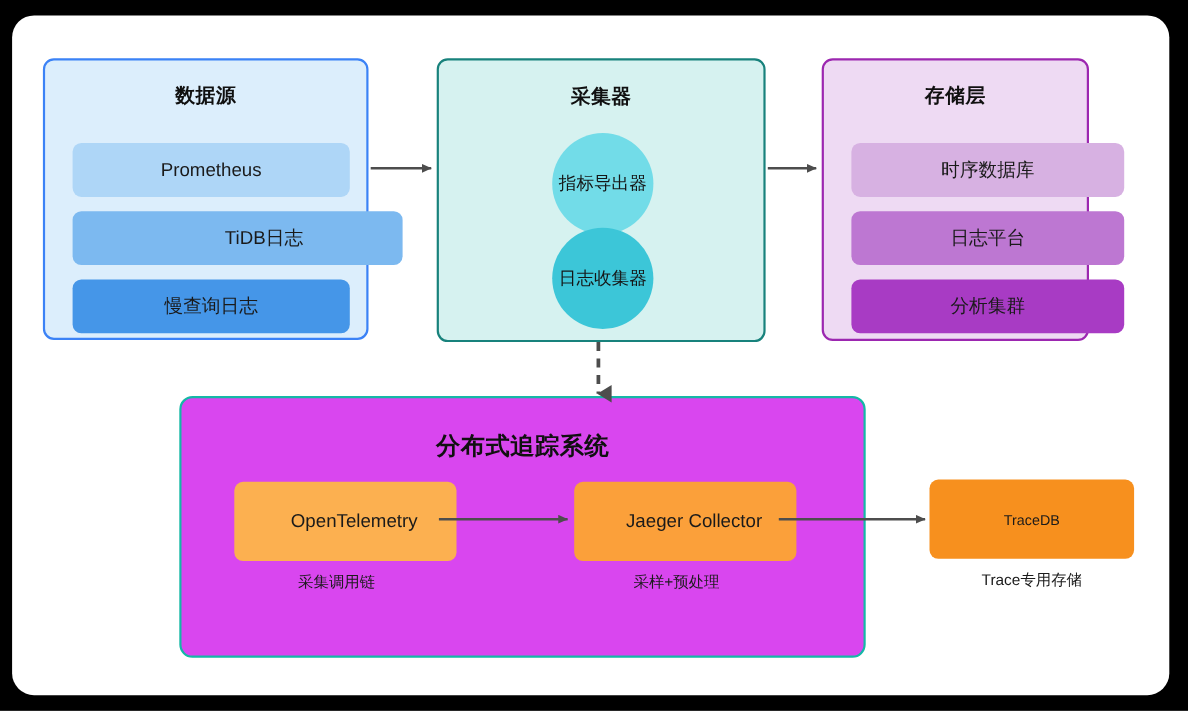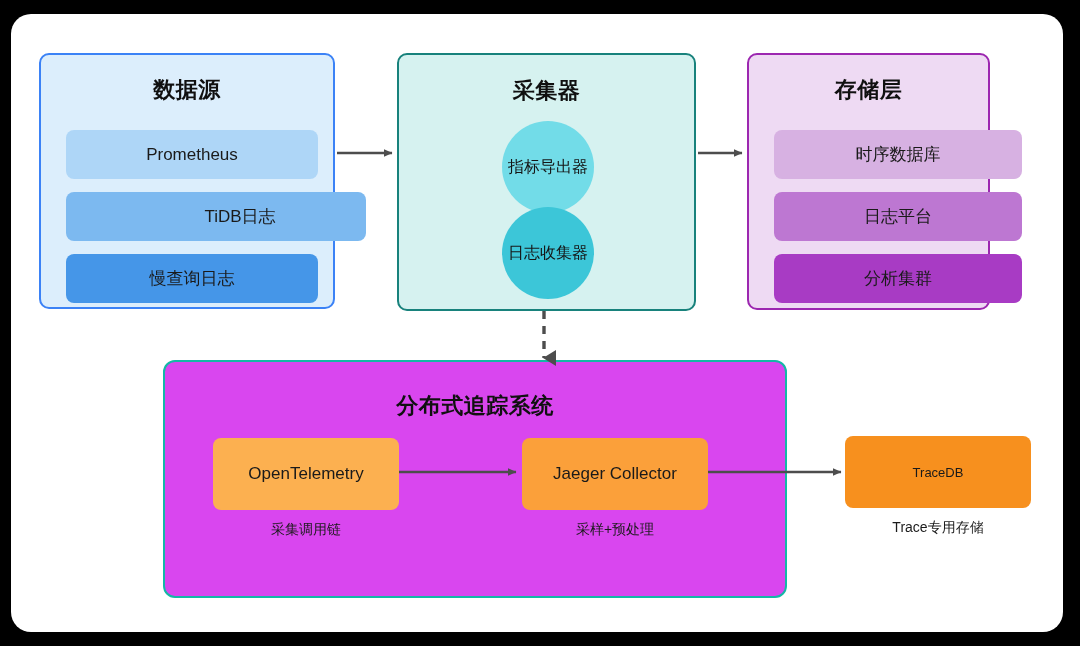--- a/index.html
+++ b/index.html
@@ -29,21 +29,21 @@
     position: absolute;
     border-radius: 10px;
     box-sizing: border-box;
   }
 
   .panel-title {
     position: absolute;
     left: 0;
     right: 0;
     text-align: center;
-    font-size: 22px;
+    font-size: 18px;
     font-weight: bold;
     color: #101010;
     letter-spacing: 0.5px;
   }
 
   
   #panel-datasource {
     left: 28px;  top: 39px;  width: 296px;  height: 256px;
     background: #dceefc;
     border: 2px solid #3b82f6;
@@ -123,20 +123,21 @@
   #panel-tracing .panel-title { top: 29px; font-size: 22px; }
 
   .trace-node {
     position: absolute;
     border-radius: 8px;
     display: flex;
     align-items: center;
     justify-content: center;
     font-size: 17px;
     color: #1a1a1a;
+    padding-left: 16px;
   }
   #tn-0 { left: 48px;  top: 76px; width: 186px; height: 72px; background: #fcb050; }
   #tn-1 { left: 357px; top: 76px; width: 186px; height: 72px; background: #fba03a; }
 
   .trace-caption {
     position: absolute;
     font-size: 14px;
     color: #1b1b1b;
     text-align: center;
   }

